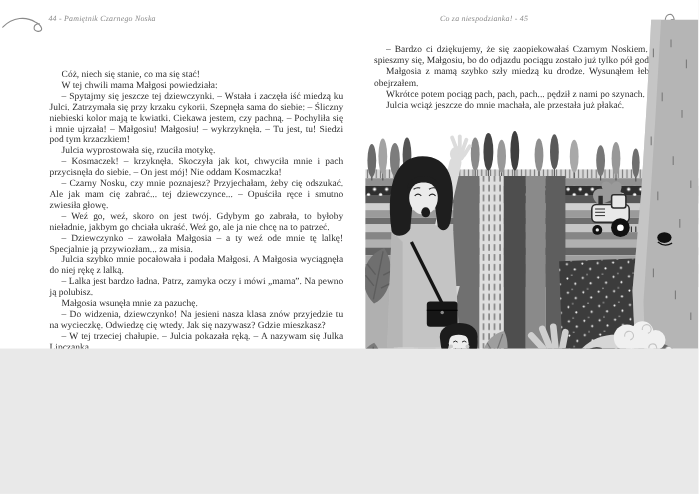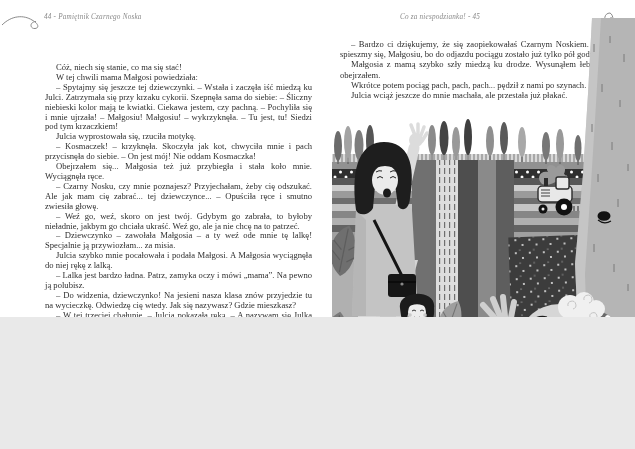--- a/index.html
+++ b/index.html
@@ -46,26 +46,26 @@
   <svg class="flourish flourish-right" viewBox="0 0 16 20">
     <path d="M9,2 C3,2 2,10 7,12 C11,14 14,9 11,7 C9,6 8,8 9,10 M9,2 C13,4 13,13 9,17" fill="none" stroke="#8a8a8a" stroke-width="1"></path>
   </svg>
 
   <div class="col col-left">
     <p class="bp">Cóż, niech się stanie, co ma się stać!</p>
     <p class="bp">W tej chwili mama Małgosi powiedziała:</p>
     <p class="bp">– Spytajmy się jeszcze tej dziewczynki. – Wstała i zaczęła iść miedzą ku Julci. Zatrzymała się przy krzaku cykorii. Szepnęła sama do siebie: – Śliczny niebieski kolor mają te kwiatki. Ciekawa jestem, czy pachną. – Pochyliła się i mnie ujrzała! – Małgosiu! Małgosiu! – wykrzyknęła. – Tu jest, tu! Siedzi pod tym krzaczkiem!</p>
     <p class="bp">Julcia wyprostowała się, rzuciła motykę.</p>
     <p class="bp">– Kosmaczek! – krzyknęła. Skoczyła jak kot, chwyciła mnie i pach przycisnęła do siebie. – On jest mój! Nie oddam Kosmaczka!</p>
-    <p class="bp">Obejrzałem się... Małgosia też już przybiegła i stała koło mnie. Wyciągnęła ręce.</p>
     <p class="bp">– Czarny Nosku, czy mnie poznajesz? Przyjechałam, żeby cię odszukać. Ale jak mam cię zabrać... tej dziewczynce... – Opuściła ręce i smutno zwiesiła głowę.</p>
     <p class="bp">– Weź go, weź, skoro on jest twój. Gdybym go zabrała, to byłoby nieładnie, jakbym go chciała ukraść. Weź go, ale ja nie chcę na to patrzeć.</p>
     <p class="bp">– Dziewczynko – zawołała Małgosia – a ty weź ode mnie tę lalkę! Specjalnie ją przywiozłam... za misia.</p>
     <p class="bp">Julcia szybko mnie pocałowała i podała Małgosi. A Małgosia wyciągnęła do niej rękę z lalką.</p>
     <p class="bp">– Lalka jest bardzo ładna. Patrz, zamyka oczy i mówi „mama”. Na pewno ją polubisz.</p>
+    <p class="bp">Małgosia wsunęła mnie za pazuchę.</p>
     <p class="bp">– Do widzenia, dziewczynko! Na jesieni nasza klasa znów przyjedzie tu na wycieczkę. Odwiedzę cię wtedy. Jak się nazywasz? Gdzie mieszkasz?</p>
     <p class="bp">– W tej trzeciej chałupie. – Julcia pokazała ręką. – A nazywam się Julka Lipczanka.</p>
     <p class="bp">Małgosia ucałowała Julcię, a mama pogładziła ją po głowie.</p>
   </div>
 
   <div class="col col-right">
     <p class="bp">– Bardzo ci dziękujemy, że się zaopiekowałaś Czarnym Noskiem. A teraz spieszmy się, Małgosiu, bo do odjazdu pociągu zostało już tylko pół godziny.</p>
     <p class="bp">Małgosia z mamą szybko szły miedzą ku drodze. Wysunąłem łebek i się obejrzałem.</p>
     <p class="bp">Wkrótce potem pociąg pach, pach, pach... pędził z nami po szynach.</p>
     <p class="bp">Julcia wciąż jeszcze do mnie machała, ale przestała już płakać.</p>

